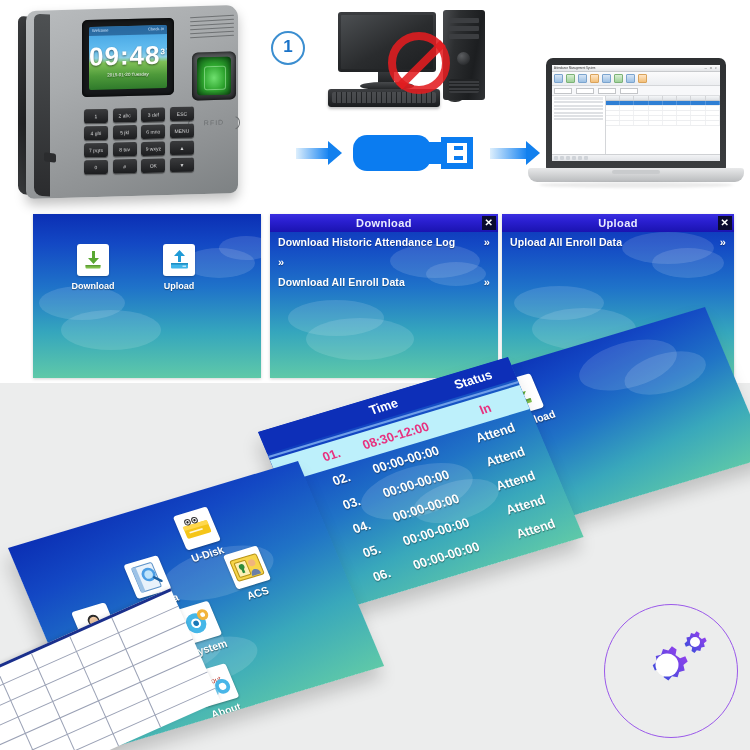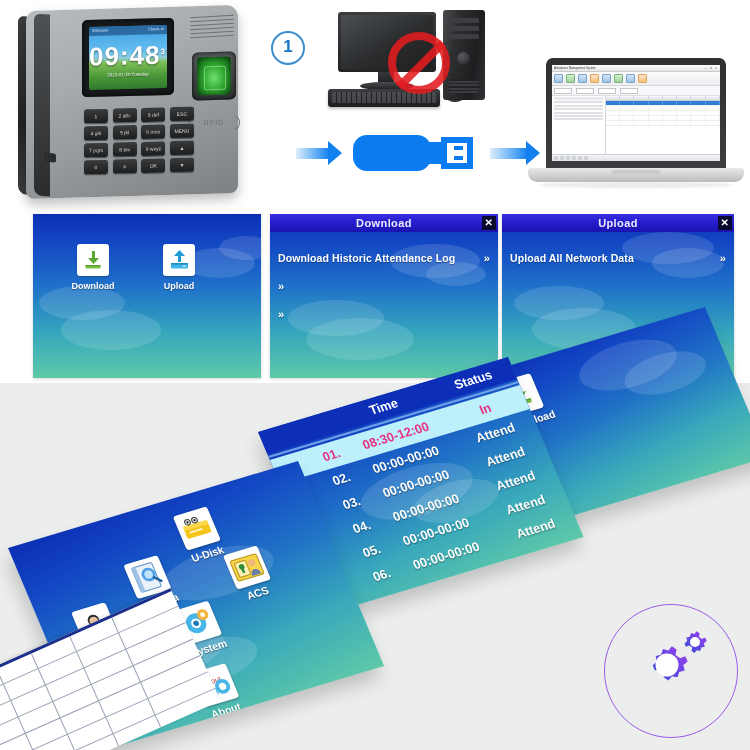--- a/index.html
+++ b/index.html
@@ -198,24 +198,23 @@
     background:linear-gradient(180deg,#3a2fe0 0%,#2a1fd0 40%,#1a13b0 100%);
     color:#e9ecff;font-size:11px;font-weight:bold;text-align:center;line-height:18px;
     letter-spacing:.4px;
   }
   .closebtn{
     position:absolute;right:2px;top:2px;width:14px;height:14px;background:#0a0a2e;
     color:#ffffff;font-size:10px;font-weight:bold;line-height:14px;text-align:center;
   }
   .menulist{position:absolute;left:0;top:22px;width:100%;}
   .menurow{
-    display:flex;align-items:flex-end;color:#ffffff;font-size:10.5px;font-weight:bold;
+    display:flex;align-items:flex-start;color:#ffffff;font-size:10.5px;font-weight:bold;
     padding:0 8px 0 8px;height:20px;letter-spacing:.1px;
     text-shadow:0 1px 1px rgba(0,0,0,.35);
-    margin-top:8px;
   }
   .menurow .lbl{flex:1;}
   .menurow .ch{font-size:11px;font-weight:bold;}
   .icons-wrap{position:absolute;left:0;top:30px;width:100%;display:flex;gap:34px;padding-left:34px;box-sizing:border-box;}
   .icon-cell{width:52px;text-align:center;}
   .icon-box{width:32px;height:32px;margin:0 auto;background:#ffffff;border-radius:3px;
     display:flex;align-items:center;justify-content:center;box-shadow:0 1px 2px rgba(0,0,0,.25);}
   .icon-cap{margin-top:5px;color:#ffffff;font-size:9px;font-weight:bold;text-shadow:0 1px 1px rgba(0,0,0,.4);}
 
   
@@ -526,37 +525,38 @@
     </div>
     <div class="menulist">
       <div class="menurow">
         <span class="lbl">Download Historic Attendance Log</span>
         <span class="ch">»</span>
       </div>
       <div class="menurow">
         <span class="ch">»</span>
       </div>
       <div class="menurow">
+        <span class="lbl">Download All Enroll Data</span>
         <span class="ch">»</span>
       </div>
     </div>
   </div>
 
   <div class="panel p3">
     <div class="blob" style="left:120px;top:18px;width:92px;height:32px;"></div>
     <div class="blob" style="left:150px;top:34px;width:72px;height:30px;"></div>
     <div class="blob" style="left:12px;top:72px;width:90px;height:34px;"></div>
     <div class="blob" style="left:30px;top:94px;width:104px;height:42px;"></div>
     <div class="titlebar">
       <span>Upload</span>
       <div class="closebtn">✕</div>
     </div>
     <div class="menulist">
       <div class="menurow">
-        <span class="lbl">Upload All Network Data</span>
+        <span class="lbl">Upload All Enroll Data</span>
         <span class="ch">»</span>
       </div>
     </div>
   </div>
 
   <div class="tilt t-dl">
     <div class="t-inner">
       <div class="blob" style="left:112px;top:10px;width:96px;height:42px;"></div>
       <div class="blob" style="left:150px;top:30px;width:80px;height:36px;"></div>
       <div class="t-icon-cell" style="left:26px;top:12px;">

